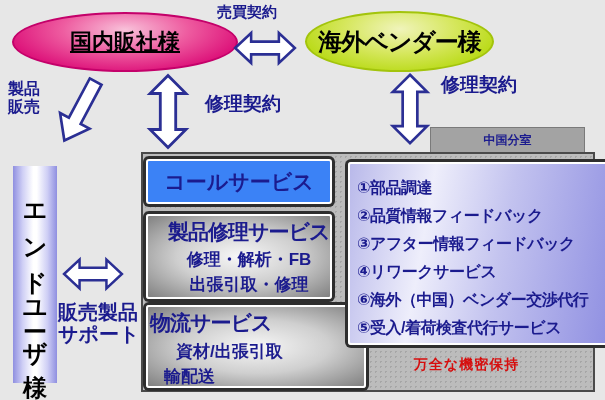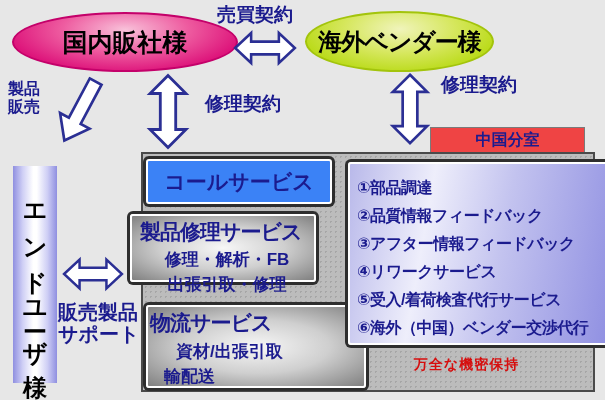--- a/index.html
+++ b/index.html
@@ -3,21 +3,21 @@
 <meta charset="utf-8">
 <style>
   html,body{margin:0;padding:0;}
   body{font-family:"Liberation Sans","DejaVu Sans",sans-serif;background:#e7e7e7;}
   .stage{position:relative;width:605px;height:400px;background:#e7e7e7;overflow:hidden;}
 
   
   .ellipse{position:absolute;border-radius:50%;display:flex;align-items:center;justify-content:center;font-weight:bold;color:#000;white-space:nowrap;}
   .ellipse.pink{left:12px;top:12px;width:222px;height:56px;
     background:radial-gradient(ellipse at 50% 28%, #f8c2da 0%, #ee5ca0 40%, #dc0f78 78%, #c60062 100%);
-    border:2px solid #c4016a;font-size:25px;}
+    border:2px solid #c4016a;font-size:22px;text-decoration:underline;}
   .ellipse.green{left:305px;top:11px;width:185px;height:57px;
     background:radial-gradient(ellipse at 50% 28%, #f0f4bb 0%, #d6e75e 42%, #b6d90f 82%, #a6c90a 100%);
     border:2px solid #a3c40c;font-size:24px;letter-spacing:-1px;}
 
   
   .lbl{position:absolute;color:#1b1b8e;font-weight:bold;line-height:1.12;white-space:nowrap;}
 
   
   .arr{position:absolute;}
   .arr svg{display:block;width:100%;height:100%;}
@@ -29,31 +29,31 @@
   .enduser span{writing-mode:vertical-rl;font-weight:bold;color:#000;font-size:24px;letter-spacing:5px;line-height:1;}
 
   
   .container{position:absolute;left:141px;top:152px;width:454px;height:240px;
     background-color:#bcbcbc;
     background-image:radial-gradient(circle,#a6a6a6 1px,rgba(0,0,0,0) 1px);
     background-size:5px 5px;
     border:2px solid #4a4a4a;box-sizing:border-box;}
 
   
-  .tab{position:absolute;left:430px;top:127px;width:155px;height:26px;background:#ef4444;
+  .tab{position:absolute;left:430px;top:127px;width:155px;height:26px;background:#a3a3a3;
     border:1px solid #7a7a7a;box-sizing:border-box;display:flex;align-items:center;justify-content:center;
-    color:#1b1b8e;font-weight:bold;font-size:16px;font-family:Liberation Mono, monospace;}
+    color:#1b1b8e;font-weight:bold;font-size:12px;font-family:Liberation Mono, monospace;}
 
   
   .svcbox{position:absolute;border:2px solid #ffffff;box-sizing:border-box;border-radius:3px;
     box-shadow:0 0 0 3px #2e2e2e;color:#1b1b8e;font-weight:bold;}
   .svcbox.blue{left:146px;top:159px;width:186px;height:45px;background:#3b82f6;
     display:flex;align-items:center;justify-content:center;font-size:21px;}
   .svcbox.gray{background:radial-gradient(ellipse at 50% 50%, #f7f7f7 0%, #cfcfcf 48%, #808080 100%);}
-  .svcbox.repair{left:130px;top:214px;width:186px;height:68px;padding:2px 0 0 8px;}
+  .svcbox.repair{left:146px;top:214px;width:186px;height:85px;padding:2px 0 0 20px;}
   .svcbox.logistics{left:146px;top:305px;width:220px;height:83px;padding:2px 0 0 2px;}
   .svc-title{font-size:21px;letter-spacing:-1px;white-space:nowrap;}
   .svc-line{font-size:17px;white-space:nowrap;}
   .repair .svc-line{text-align:center;margin-top:2px;}
   .logistics .svc-line.l1{margin:3px 0 0 26px;}
   .logistics .svc-line.l2{margin:2px 0 0 14px;}
 
   
   .china{position:absolute;left:348px;top:162px;width:260px;height:183px;border:2px solid #ffffff;
     box-sizing:border-box;border-radius:3px;box-shadow:0 0 0 3px #2e2e2e;
@@ -62,21 +62,21 @@
   .china .item{color:#1b1b8e;font-weight:bold;font-size:16px;line-height:28px;white-space:nowrap;letter-spacing:-0.5px;}
 
   .confidential{position:absolute;left:348px;top:356px;width:237px;text-align:center;
     color:#d60e0e;font-weight:bold;font-size:14px;letter-spacing:1px;white-space:nowrap;}
 </style>
 </head>
 <body>
 
 <div class="stage">
 
-  <div class="lbl" style="left:217px;top:4px;font-size:19px;">売買契約</div>
+  <div class="lbl" style="left:217px;top:4px;font-size:15px;">売買契約</div>
 
   <div class="ellipse pink">
     <span>国内販社様</span>
   </div>
 
   <div class="ellipse green">
     <span>海外ベンダー様</span>
   </div>
 
   <div class="arr" style="left:233px;top:28px;width:64px;height:40px;">
@@ -141,19 +141,19 @@
     <div class="svc-title">物流サービス</div>
     <div class="svc-line l1">資材/出張引取</div>
     <div class="svc-line l2">輸配送</div>
   </div>
 
   <div class="china">
     <div class="item">①部品調達</div>
     <div class="item">②品質情報フィードバック</div>
     <div class="item">③アフター情報フィードバック</div>
     <div class="item">④リワークサービス</div>
+    <div class="item">⑥海外（中国）ベンダー交渉代行</div>
     <div class="item">⑤受入/着荷検査代行サービス</div>
-    <div class="item">⑥海外（中国）ベンダー交渉代行</div>
   </div>
 
   <div class="confidential">万全な機密保持</div>
 
 </div>
 
 </body></html>

